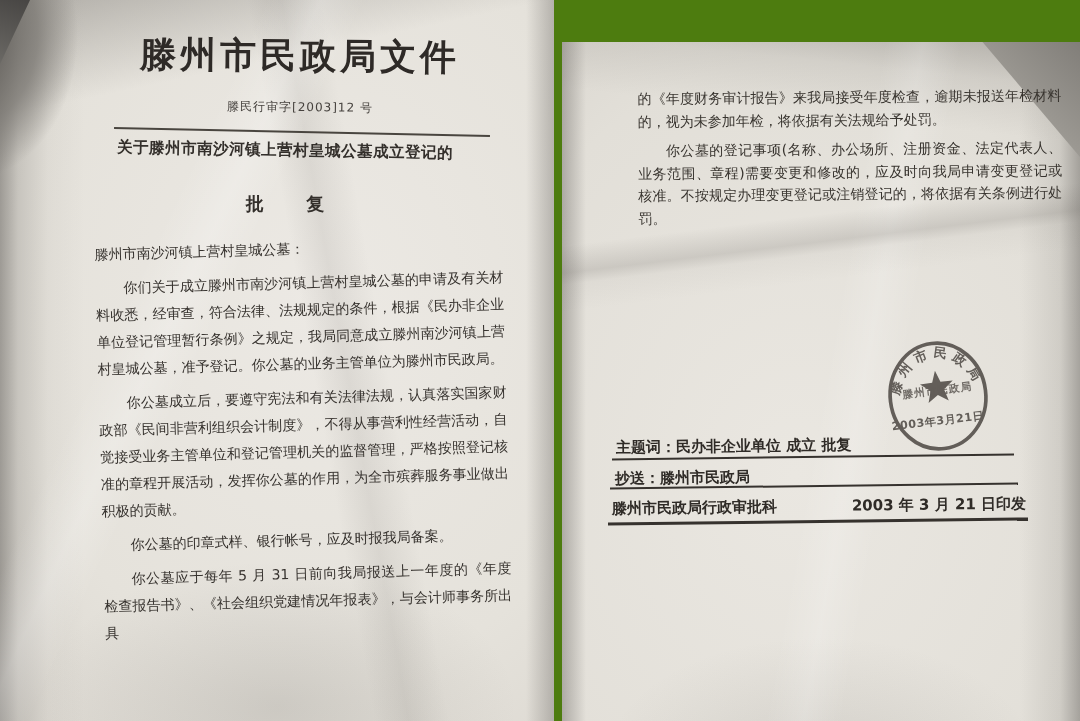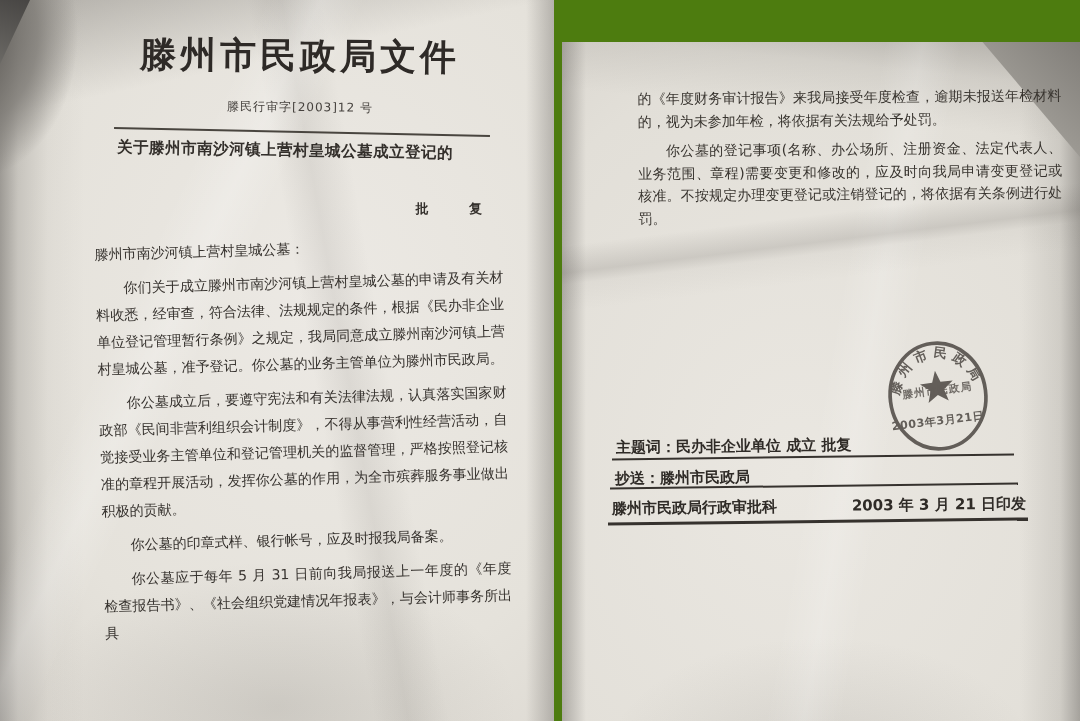--- a/index.html
+++ b/index.html
@@ -46,22 +46,22 @@
   .lp-rule {
     position:absolute; top:131px; left:114px; width:376px; height:2px;
     background:#49453f; transform:rotate(1.2deg);
   }
   .lp-subject {
     position:absolute; top:140px; left:70px; width:430px;
     text-align:center; font-size:15.5px; font-weight:700; letter-spacing:0.5px;
     color:#332f2b; transform:rotate(1deg);
   }
   .lp-heading {
-    position:absolute; top:200px; left:70px; width:430px;
-    text-align:right; font-size:13px; font-weight:700; letter-spacing:18px;
+    position:absolute; top:192px; left:70px; width:430px;
+    text-align:center; font-size:18px; font-weight:700; letter-spacing:18px;
     text-indent:18px; color:#332f2b;
   }
   .lp-body {
     position:absolute; top:230px; left:94px; width:408px;
     font-size:14px; line-height:27px; text-align:justify;
     font-weight:500; color:#36322e;
     transform:rotate(-1.6deg); transform-origin:100% 0;
   }
   .lp-body p, .rp-body p { margin:0 0 7px 0; }
   .para { text-indent:2em; }

